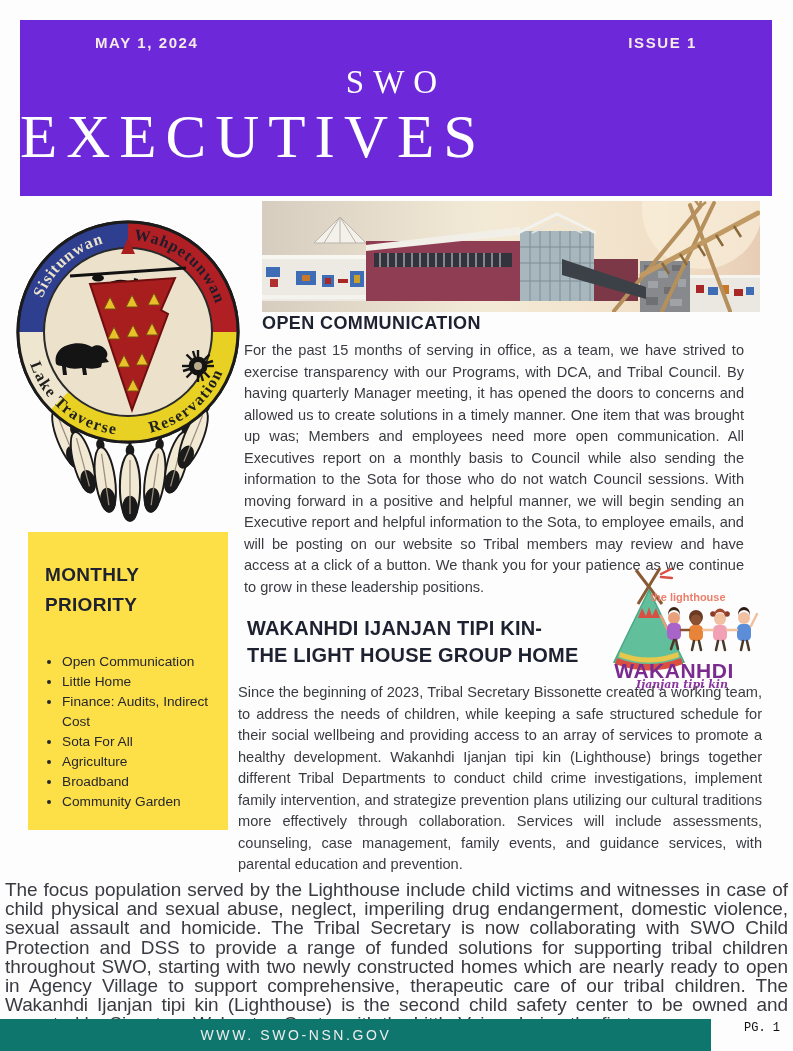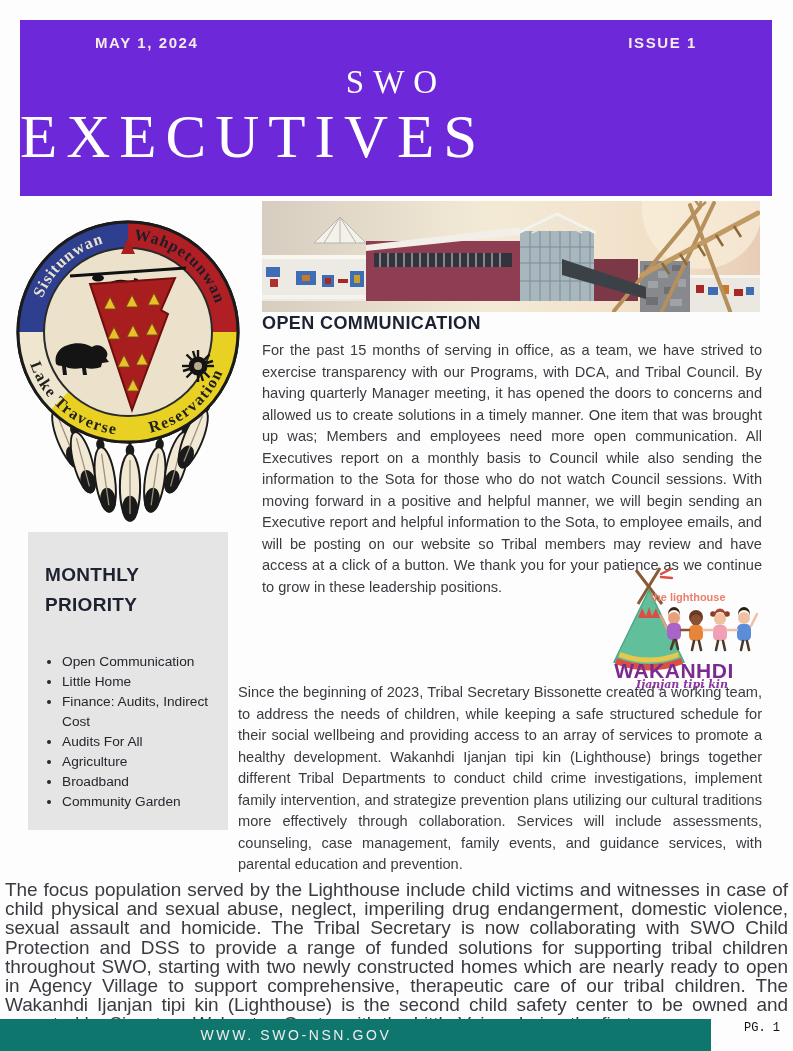--- a/index.html
+++ b/index.html
@@ -17,22 +17,22 @@
   .title-exec{position:absolute;top:82px;left:0;width:100%;text-align:left;
     font-family:"Liberation Serif",serif;font-size:61px;font-weight:500;letter-spacing:9px;}
   
   .seal{position:absolute;left:12px;top:214px;width:232px;height:312px;}
   .photo{position:absolute;left:262px;top:201px;width:498px;height:111px;}
   .wk-logo{position:absolute;left:600px;top:564px;width:160px;height:126px;}
   
   .oc-heading{position:absolute;left:262px;top:313px;font-size:18px;font-weight:800;
     letter-spacing:.4px;color:#1d2130;}
   .para{color:#3a3b41;text-align:justify;font-size:14.6px;line-height:21.5px;}
-  .oc-body{position:absolute;left:262px;top:340px;width:500px;}
-  .sidebar{position:absolute;left:28px;top:532px;width:200px;height:298px;background:#e5e5e5;box-sizing:border-box;padding:28px 14px 0 17px;}
+  .oc-body{position:absolute;left:244px;top:340px;width:500px;}
+  .sidebar{position:absolute;left:28px;top:532px;width:200px;height:298px;background:#fde047;box-sizing:border-box;padding:28px 14px 0 17px;}
   .sidebar h2{margin:0;font-size:19px;line-height:30px;font-weight:800;color:#1d2130;letter-spacing:.3px;}
   .sidebar ul{margin:32px 0 0 0;padding:0 0 0 17px;list-style:disc;}
   .sidebar li{font-size:13.7px;line-height:20px;color:#26272e;margin:0;}
   .wk-heading{position:absolute;left:247px;top:615px;width:365px;font-size:20px;line-height:27px;
     font-weight:800;color:#1d2130;letter-spacing:.2px;}
   .wk-body{position:absolute;left:238px;top:682px;width:524px;}
   .focus{position:absolute;left:5px;top:880px;width:783px;font-size:19px;line-height:19.2px;
     letter-spacing:-.1px;text-align:justify;color:#3a3b41;}
   
   .footer-bar{position:absolute;left:0;top:1019px;width:711px;height:32px;background:#0f766e;}
@@ -233,27 +233,31 @@
 
   <div class="sidebar">
     <h2>
       <span>MONTHLY</span><br>
       <span>PRIORITY</span>
     </h2>
     <ul>
       <li>Open Communication</li>
       <li>Little Home</li>
       <li>Finance:  Audits,  Indirect Cost</li>
-      <li>Audits For All</li>
+      <li>Sota For All</li>
       <li>Agriculture</li>
       <li>Broadband</li>
       <li>Community Garden</li>
     </ul>
   </div>
 
+  <div class="wk-heading">
+    <span>WAKANHDI IJANJAN TIPI KIN-</span><br>
+    <span>THE LIGHT HOUSE GROUP HOME</span>
+  </div>
 
   <svg class="wk-logo" viewBox="0 0 160 126">
 
     <g>
       <line x1="36" y1="6" x2="62" y2="40" stroke="#8a5a34" stroke-width="3"></line>
       <line x1="60" y1="4" x2="38" y2="40" stroke="#8a5a34" stroke-width="3"></line>
       <path d="M61,10 l10,-5 M61,13 l11,1" stroke="#d94f43" stroke-width="2.4" stroke-linecap="round"></path>
       <path d="M49,26 L14,98 Q49,110 84,98 Z" fill="#62bf9c" stroke="#49a885" stroke-width="1.5"></path>
       <path d="M38,54 L60,54 L56,44 L52,52 L49,43 L46,52 L42,44 Z" fill="#d94f43"></path>
       <path d="M20,88 Q49,99 78,88 L79,93 Q49,104 19,93 Z" fill="#e8c84a"></path>

